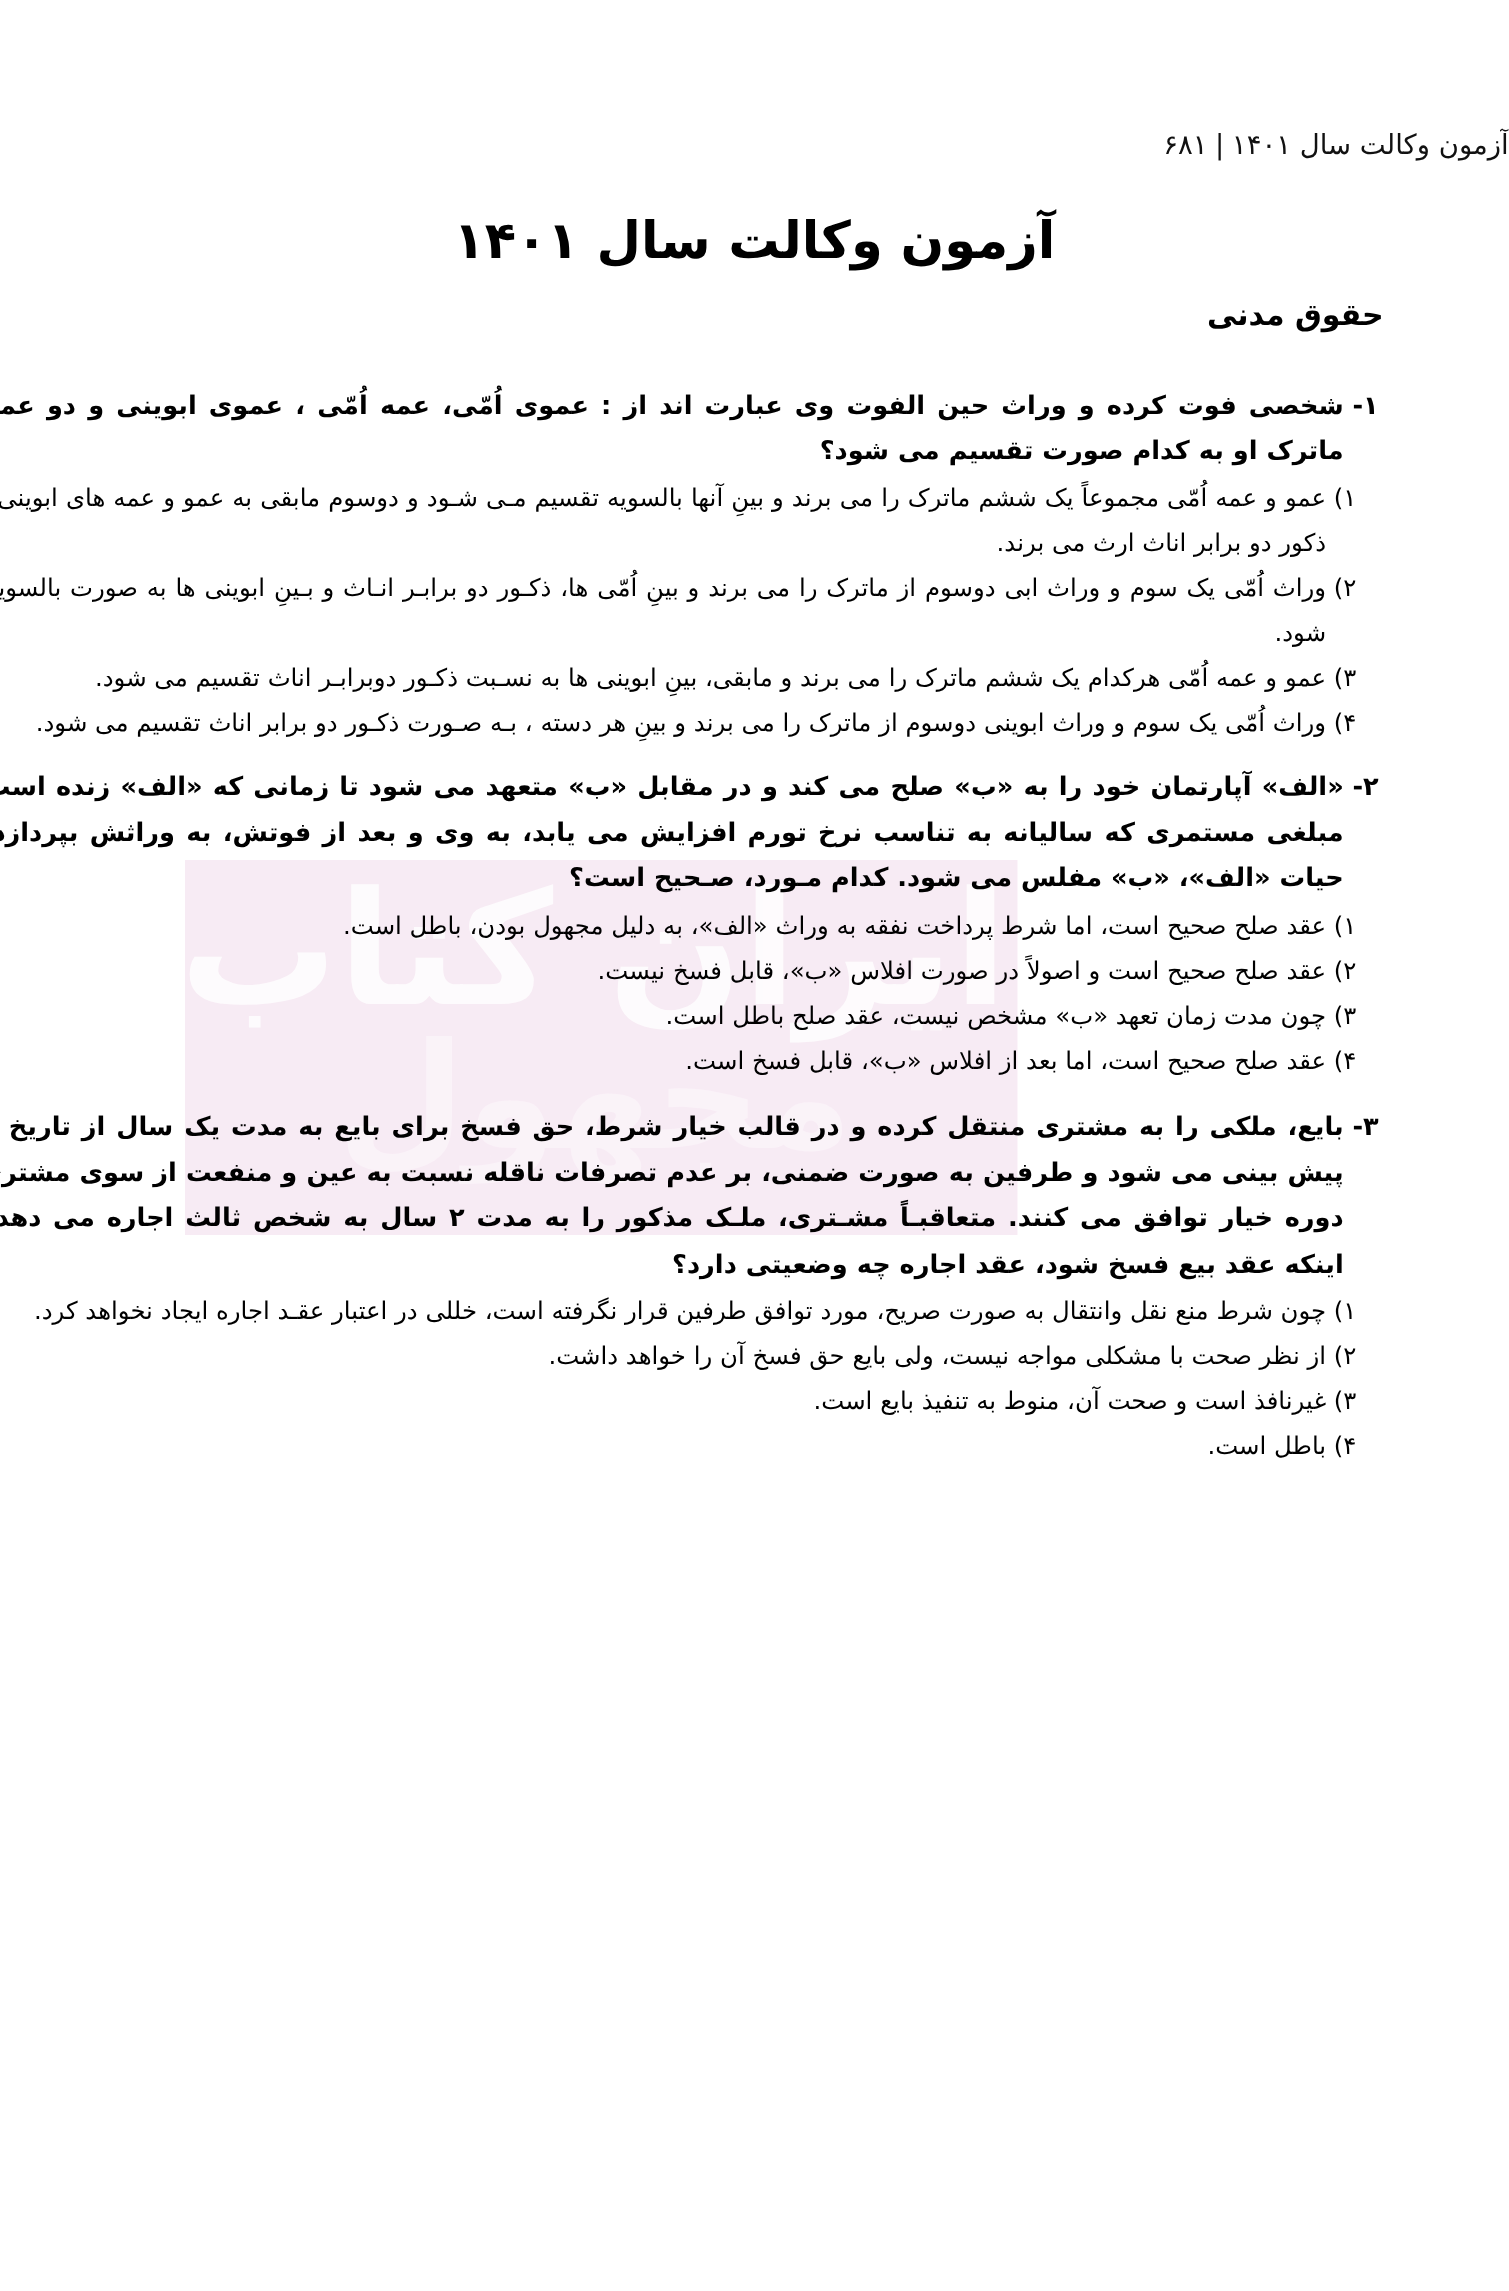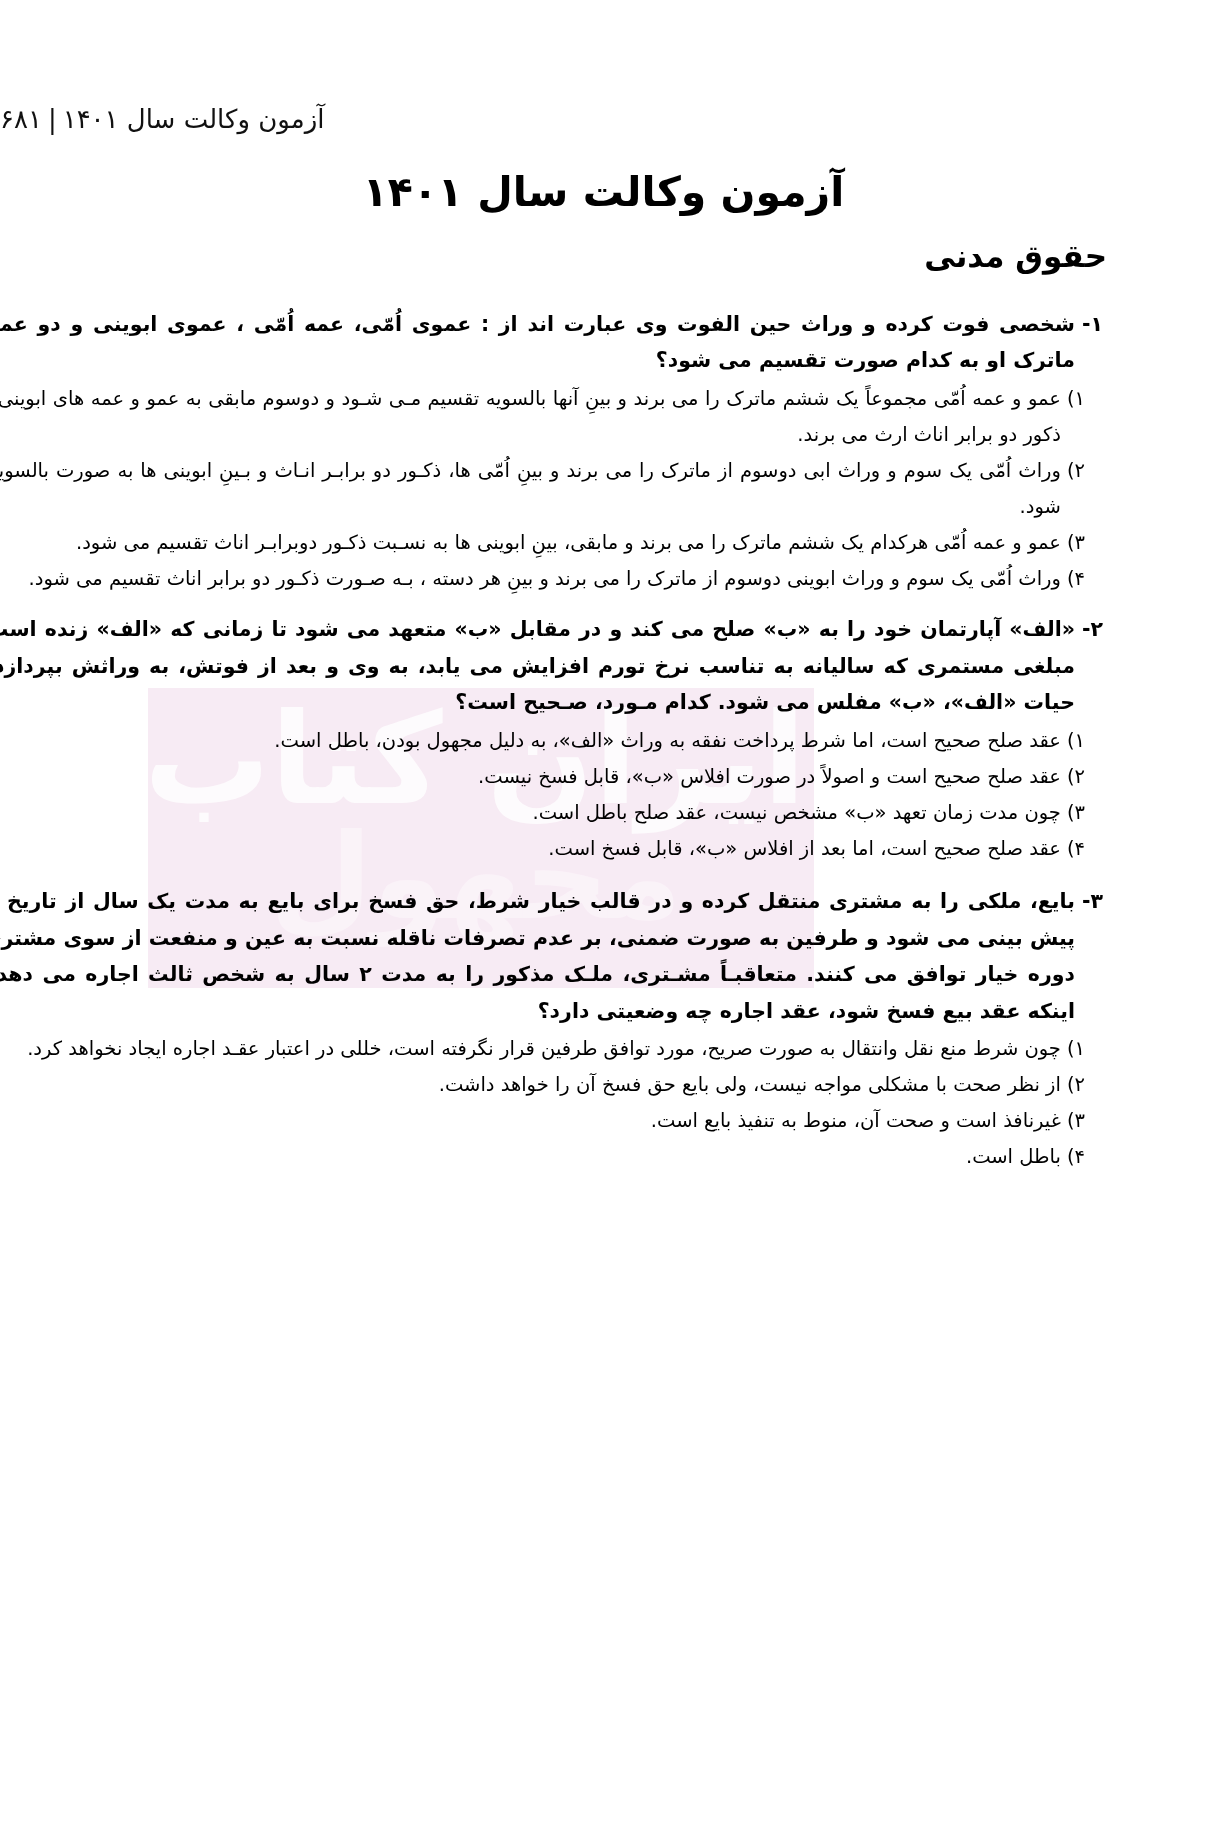--- a/index.html
+++ b/index.html
@@ -21,23 +21,23 @@
     overflow: hidden;
     box-sizing: border-box;
   }
 
   
   .running-header {
     position: absolute;
     top: 104px;
     right: 0;
     left: 0;
-    text-align: left;
-    direction: rtl;
-    font-size: 26px;
+    text-align: right;
+    direction: rtl;
+    font-size: 22px;
     line-height: 1.2;
     letter-spacing: 0.3px;
     color: #111;
   }
   .running-header .sep {
     padding: 0 6px;
   }
 
   
   .doc-title {
@@ -52,21 +52,21 @@
     letter-spacing: 0.5px;
     color: #000;
   }
 
   
   .section-heading {
     position: absolute;
     top: 238px;
     right: 100px;
     direction: rtl;
-    font-size: 31px;
+    font-size: 24px;
     font-weight: bold;
     color: #000;
     text-underline-offset: 9px;
     text-decoration-thickness: 2.5px;
   }
 
   
   .content {
     position: absolute;
     top: 306px;

